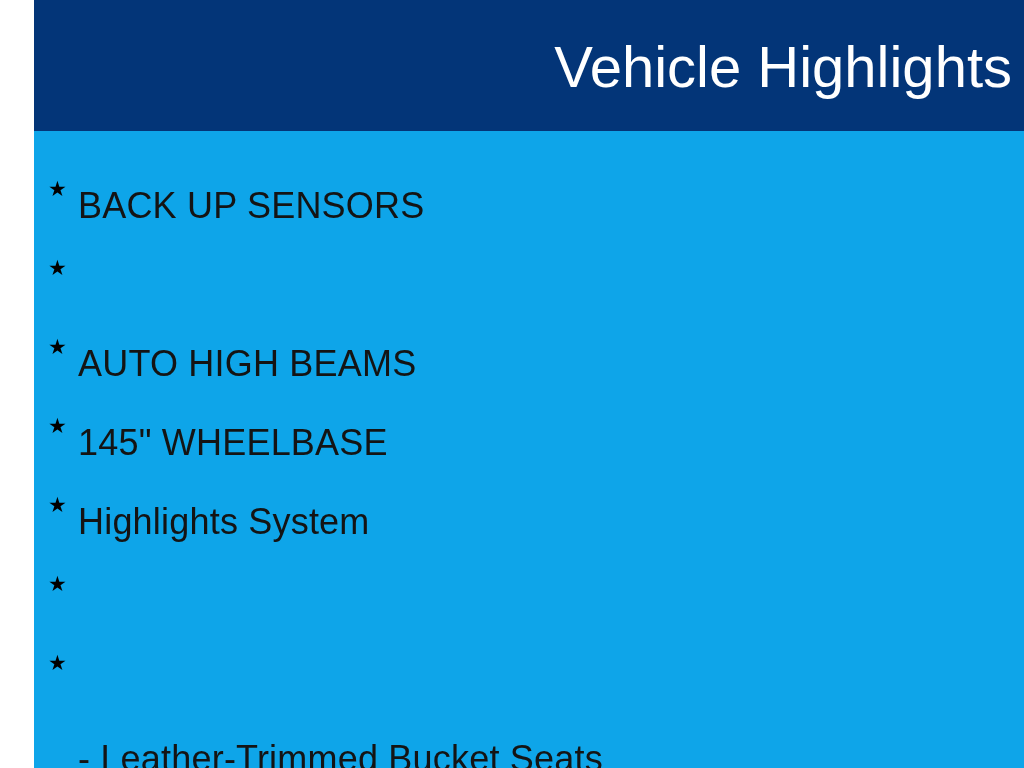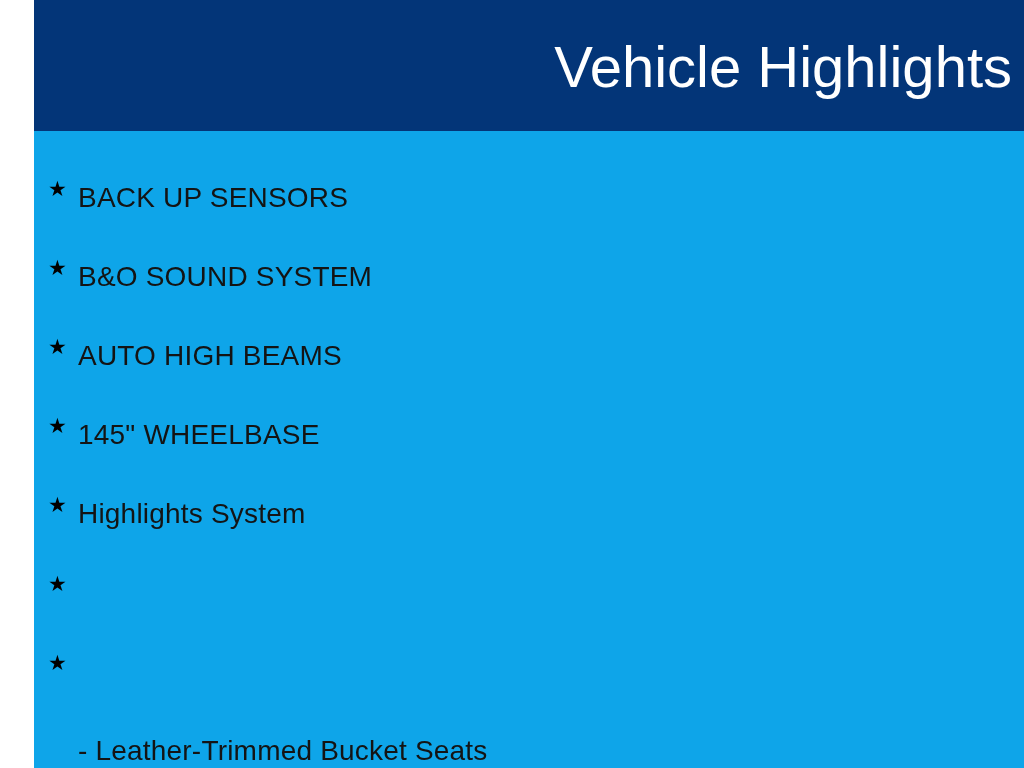--- a/index.html
+++ b/index.html
@@ -87,25 +87,25 @@
     font-family: "DejaVu Sans", sans-serif;
     font-size: 21px;
     color: #000000;
     text-align: left;
     display: block;
   }
 
   .hl-text {
     position: absolute;
     left: 44px;
-    top: 8px;
+    top: 16px;
     height: 79px;
     line-height: 79px;
     font-family: "Liberation Sans", sans-serif;
-    font-size: 28px;
+    font-size: 36px;
     font-weight: 400;
     color: #141414;
     letter-spacing: 0.2px;
     white-space: nowrap;
   }
 
   
   .hl-row.sub .hl-text {
     left: 44px;
   }
@@ -121,21 +121,20 @@
 
   <ul class="highlights">
 
     <li class="hl-row">
       <span class="hl-bullet">★</span>
       <span class="hl-text">BACK UP SENSORS</span>
     </li>
 
     <li class="hl-row">
       <span class="hl-bullet">★</span>
-      <span class="hl-text">B&amp;O SOUND SYSTEM</span>
     </li>
 
     <li class="hl-row">
       <span class="hl-bullet">★</span>
       <span class="hl-text">AUTO HIGH BEAMS</span>
     </li>
 
     <li class="hl-row">
       <span class="hl-bullet">★</span>
       <span class="hl-text">145" WHEELBASE</span>

